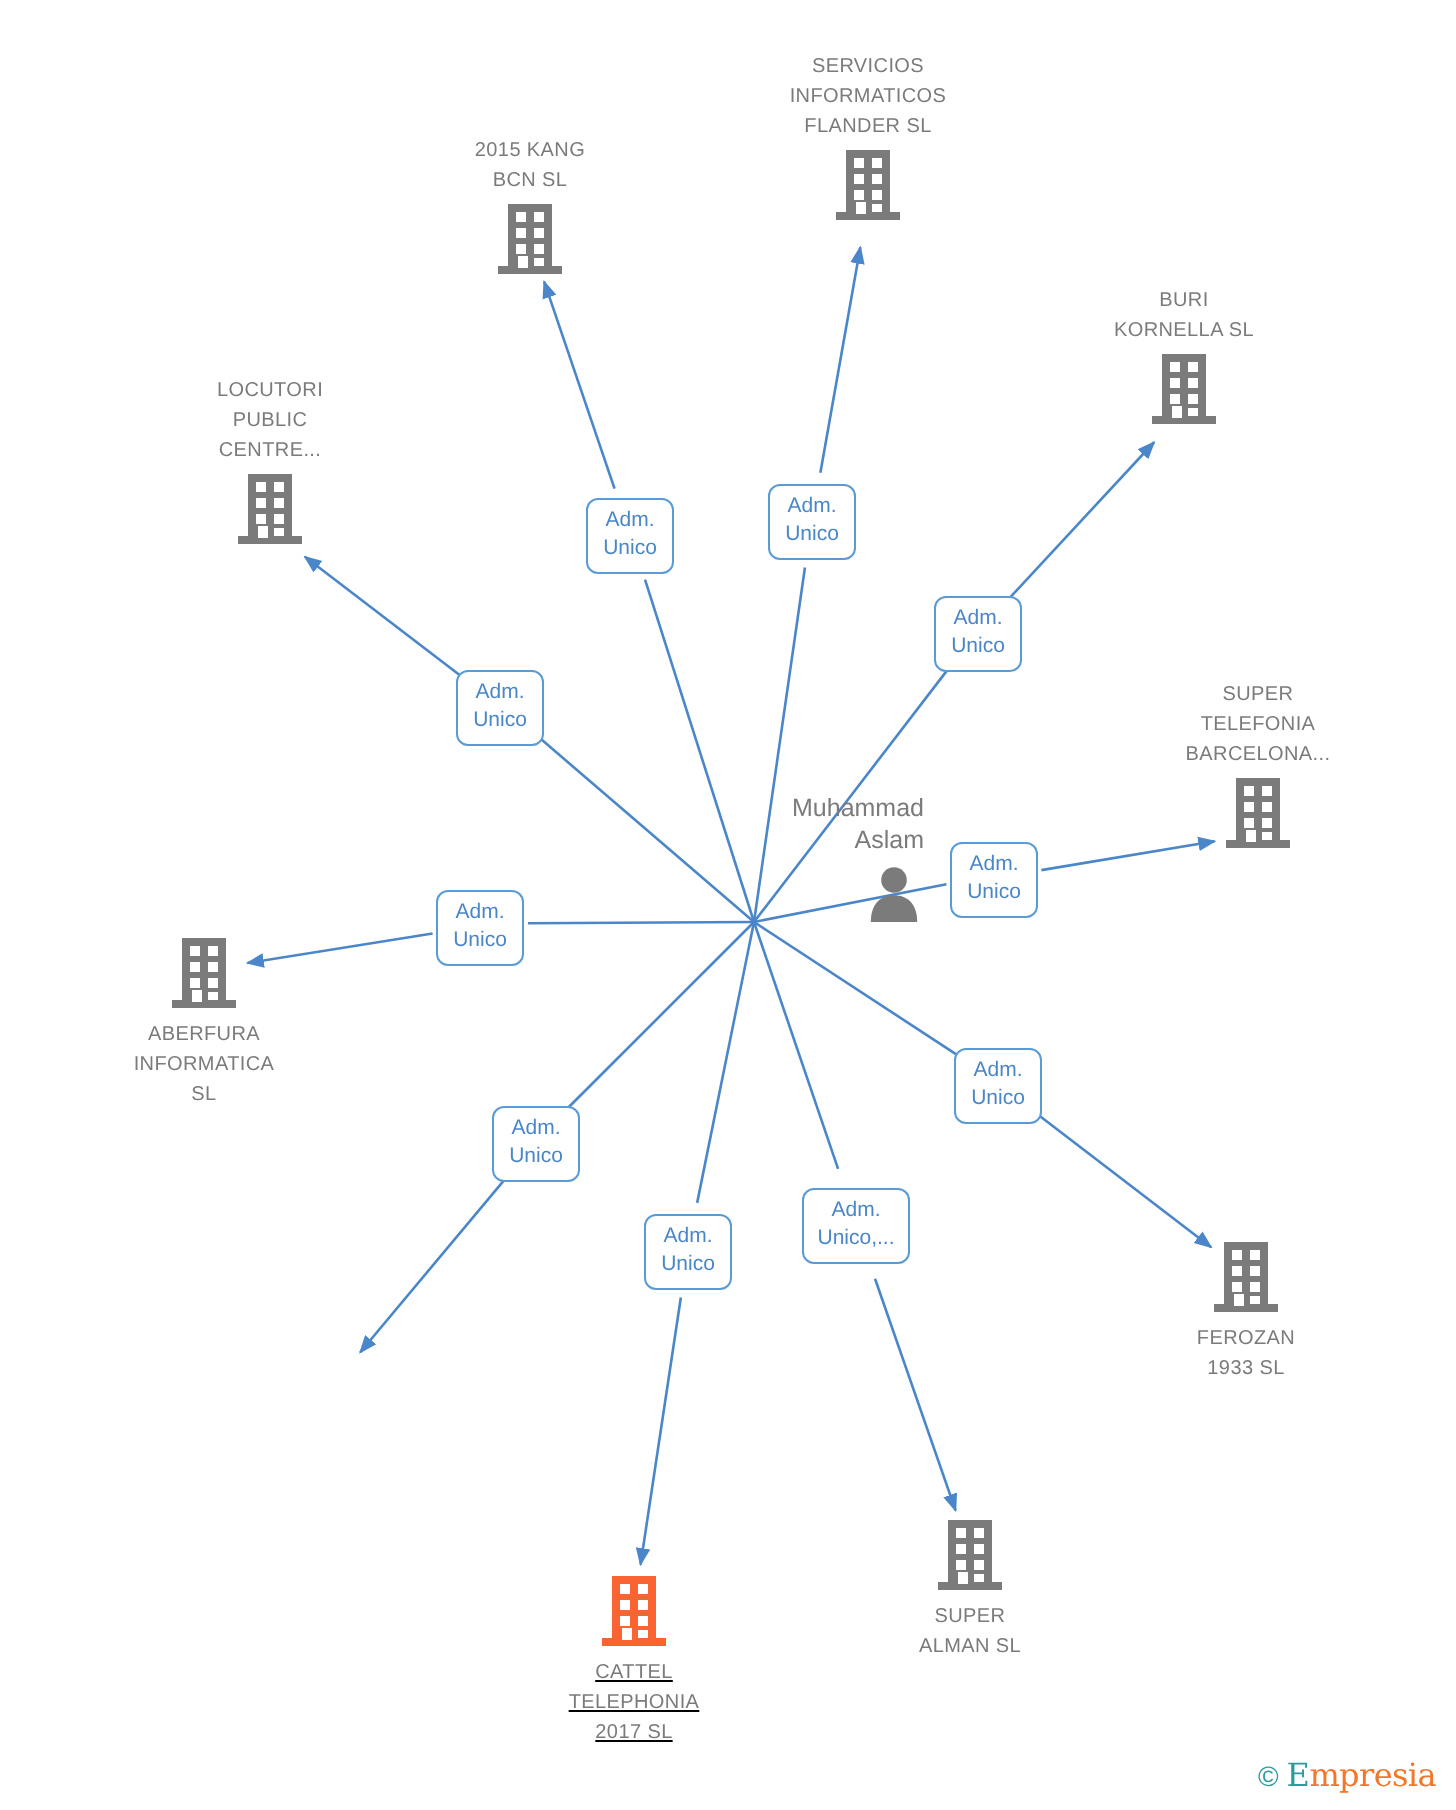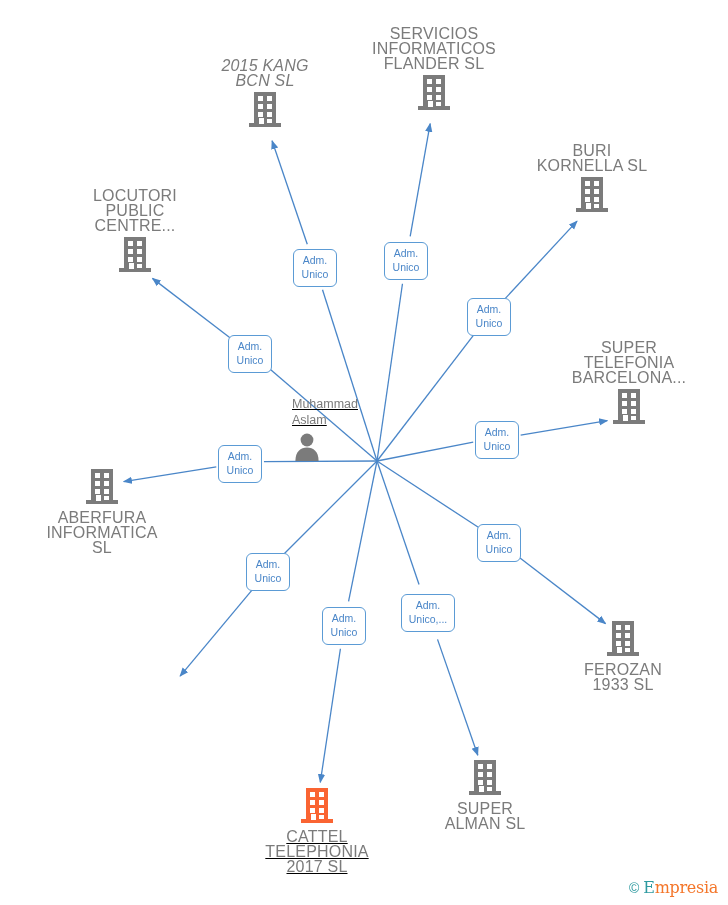--- a/index.html
+++ b/index.html
@@ -28,40 +28,39 @@
 
   
   .node {
     position: absolute;
     width: 150px;
     margin-left: -75px;
     text-align: center;
     z-index: 3;
   }
   .node .label {
-    font-size: 16px;
+    font-size: 10px;
     line-height: 15px;
     color: #7b7b7b;
     letter-spacing: .2px;
     white-space: pre-line;
   }
   .node .icon-wrap {
     height: 40px;
     line-height: 0;
   }
   .node.below .icon-wrap { margin-bottom: 3px; }
   .node.above .icon-wrap { margin-top: 2px; }
 
   .person-node {
     position: absolute;
     width: 170px;
     margin-left: -85px;
-    text-align: left;
+    text-align: right;
     z-index: 4;
-    text-decoration: underline;
   }
   .person-node .label {
     font-size: 12.5px;
     line-height: 16px;
     color: #7b7b7b;
     white-space: pre-line;
   }
   .person-node .icon-wrap {
     line-height: 0;
     margin-top: 4px;
@@ -134,21 +133,21 @@
         <line x1="518.0514973384792" y1="556.5959052189962" x2="605.5361274397274" y2="623.6204202159201" marker-end="url(#arrow)"></line>
         <line x1="377" y1="461" x2="284.434638055592" y2="553.509926472948"></line>
         <line x1="252.60590465585176" y1="589.4125454116282" x2="180.1112540654692" y2="676.121833372674" marker-end="url(#arrow)"></line>
         <line x1="377" y1="461" x2="348.5734526751791" y2="601.4397892490772"></line>
         <line x1="340.4203811598739" y1="648.7315471252806" x2="320.2813172701156" y2="782.2460818018261" marker-end="url(#arrow)"></line>
         <line x1="377" y1="461" x2="419.0404763396605" y2="584.4187212809156"></line>
         <line x1="437.5206195204101" y1="639.3926596727588" x2="477.777461053482" y2="755.2193616275623" marker-end="url(#arrow)"></line>
       </g>
   </svg>
 
-  <div class="node above" style="left:265px; top:58px;font-style:italic;">
+  <div class="node above" style="left:265px; top:68px;">
     <div class="label">2015 KANG
 BCN  SL</div>
     <div class="icon-wrap">
       <svg width="34" height="38" viewBox="0 0 34 38">
           <g fill="#7b7b7b">
         <rect x="6" y="2" width="22" height="32"></rect>
         <rect x="1" y="33" width="32" height="4"></rect>
       </g>
           <g fill="#ffffff">
         <rect x="10" y="6" width="5" height="5"></rect>

